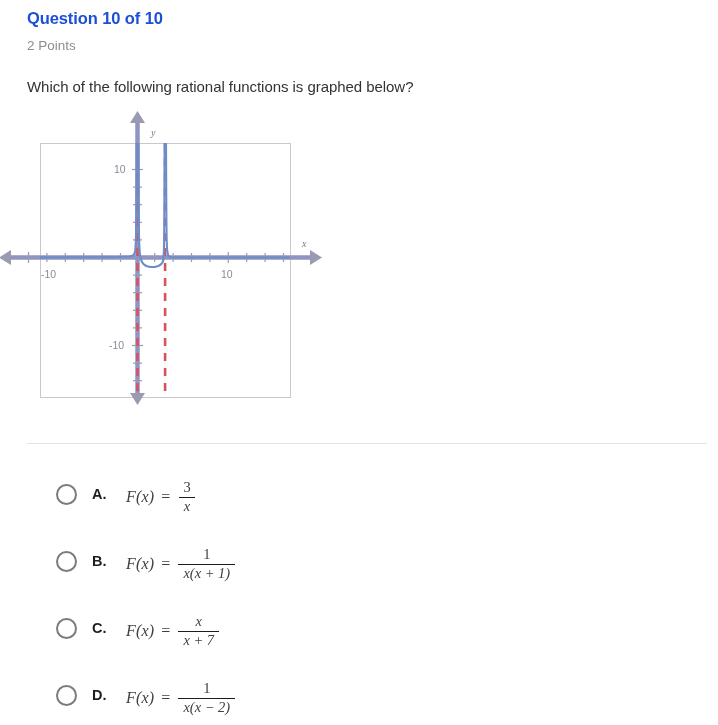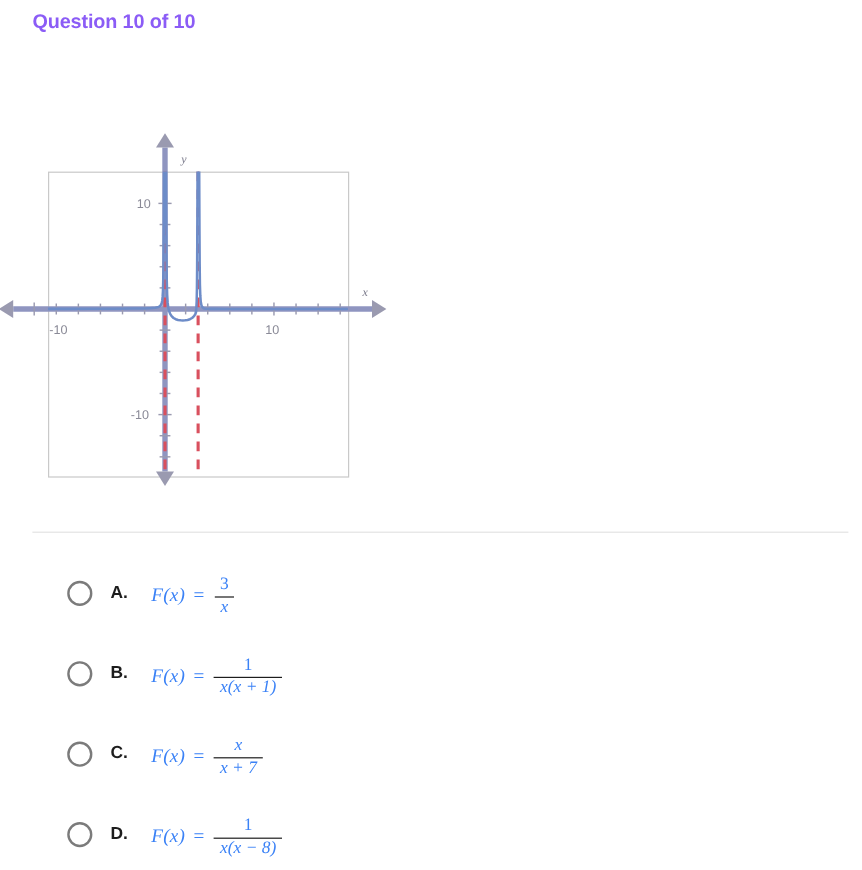--- a/index.html
+++ b/index.html
@@ -19,21 +19,21 @@
   
   #question-header {
     position: absolute;
     left: 27px;
     top: 8px;
     width: 660px;
   }
   #question-title {
     font-size: 16.5px;
     font-weight: bold;
-    color: #8b5cf6;
+    color: #1d4ed8;
     letter-spacing: -0.1px;
     line-height: 20px;
     margin: 0;
   }
   #points-label {
     font-size: 13.5px;
     color: #8d8d8d;
     line-height: 18px;
     margin-top: 9px;
   }
@@ -112,21 +112,21 @@
     font-weight: bold;
     color: #1d1d1d;
   }
   .answer-formula {
     position: absolute;
     left: 70px;
     top: 6px;
     display: flex;
     align-items: center;
     font-size: 14.5px;
-    color: #3b82f6;
+    color: #404040;
   }
   .fx-label {
     font-style: italic;
     font-family: "Liberation Serif", serif;
     font-size: 16px;
     letter-spacing: 0.2px;
   }
   .equals {
     margin: 0 8px 0 7px;
     font-family: "Liberation Serif", serif;
@@ -151,20 +151,22 @@
   }
   .ital {
     font-style: italic;
   }
 </style>
 </head>
 <body>
 
 <div id="question-header">
   <div id="question-title">Question 10 of 10</div>
+  <div id="points-label">2 Points</div>
+  <div id="question-prompt">Which of the following rational functions is graphed below?</div>
 </div>
 
 <div id="graph-figure"></div>
 <div id="graph-overflow-holder">
   <svg id="graph-svg" width="305" height="295" viewBox="0 0 305 295">
 
     <defs>
       <clipPath id="boxclip">
         <rect x="27" y="18" width="251" height="255"></rect>
       </clipPath>
@@ -293,18 +295,18 @@
   </div>
 
   <div class="answer-row">
     <div class="radio-button"></div>
     <div class="answer-letter">D.</div>
     <div class="answer-formula">
       <span class="fx-label">F(x)</span>
       <span class="equals">=</span>
       <span class="fraction">
         <span class="numer">1</span>
-        <span class="denom ital">x(x − 8)</span>
+        <span class="denom ital">x(x − 2)</span>
       </span>
     </div>
   </div>
 
 </div>
 
 </body></html>

